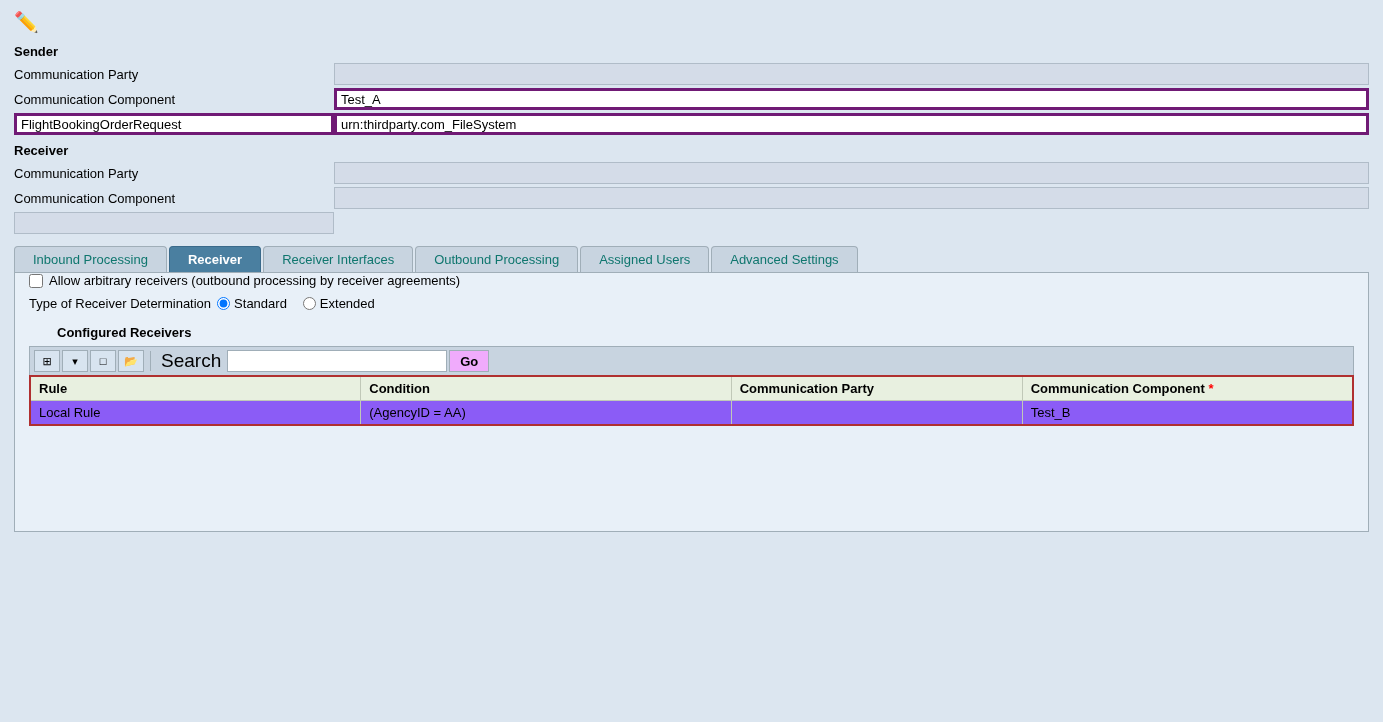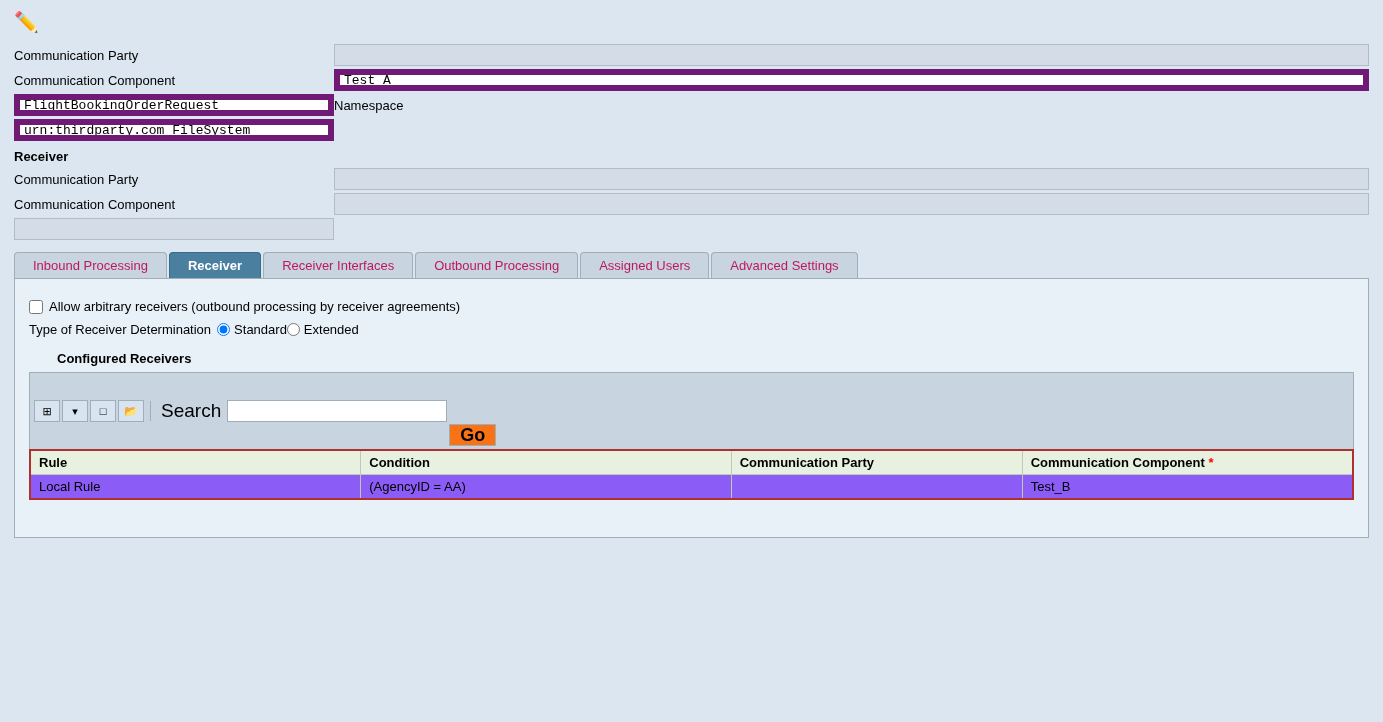--- a/index.html
+++ b/index.html
@@ -45,71 +45,71 @@
     .form-input {
       background: #d4dce8;
       border: 1px solid #b0bcc8;
       height: 22px;
       width: 100%;
       font-size: 13px;
       padding: 0 4px;
     }
     .form-input.has-value {
       background: #fff;
-      border: 6px solid #701a75;
-      font-family: Liberation Mono, monospace;
+      border: 3px solid #701a75;
     }
     .tabs-bar {
       display: flex;
       align-items: flex-end;
       gap: 0;
       margin-top: 12px;
       margin-bottom: 0;
       border-bottom: none;
     }
     .tab {
       padding: 5px 18px;
       background: #c8d4e0;
       border: 1px solid #a0aeb8;
       border-bottom: none;
       cursor: pointer;
       font-size: 13px;
-      color: #be185d;
+      color: #0f766e;
       margin-right: 2px;
       border-radius: 4px 4px 0 0;
     }
     .tab.active {
       background: #4a7fa0;
       color: #fff;
       font-weight: bold;
       border-color: #3a6a8a;
     }
     .tab-content {
       background: #e8f0f8;
       border: 1px solid #a0aeb8;
-      padding: 20px 14px;
+      padding: 0 14px;
       min-height: 260px;
     }
     .checkbox-row {
       display: flex;
       align-items: center;
       gap: 6px;
       margin-bottom: 8px;
       font-size: 13px;
     }
     .radio-row {
       display: flex;
       align-items: center;
       gap: 6px;
       font-size: 13px;
       margin-bottom: 14px;
     }
     .radio-group {
       display: flex;
       align-items: center;
+      gap: 16px;
     }
     .radio-option {
       display: flex;
       align-items: center;
       gap: 4px;
       cursor: pointer;
     }
     .configured-receivers-header {
       font-weight: bold;
       font-size: 13px;
@@ -151,26 +151,25 @@
       width: 220px;
       height: 22px;
       border: 1px solid #a0aeb8;
       background: #fff;
       font-size: 13px;
       padding: 0 4px;
     }
     .go-btn {
       height: 22px;
       padding: 0 10px;
-      background: #f97316;
-      border: 1px solid #a0aeb8;
-      cursor: pointer;
-      font-size: 18px;
-      font-weight: bold;
-      margin-top: 48px;
+      background: #f0abfc;
+      border: 1px solid #a0aeb8;
+      cursor: pointer;
+      font-size: 13px;
+      font-weight: bold;
     }
     .receivers-table {
       width: 100%;
       border-collapse: collapse;
       border: 2px solid #b03030;
     }
     .receivers-table th {
       background: #e8f0e0;
       border: 1px solid #c0c8b8;
       padding: 4px 8px;
@@ -201,30 +200,30 @@
 </head>
 <body>
 
 <div class="page-container">
 
   <div class="page-title">
     <span style="font-size:20px;">✏️</span>
   </div>
 
   <div>
+    <div class="section-header">Sender</div>
     <div class="form-grid">
       <div class="form-label">Communication Party</div>
       <input class="form-input" type="text" value="" style="">
 
       <div class="form-label">Communication Component</div>
       <input class="form-input has-value" type="text" value="Test_A" style="">
 
       <input class="form-input has-value" type="text" value="FlightBookingOrderRequest" style="">
 
-      <div class="form-label">Namespace</div>
       <input class="form-input has-value" type="text" value="urn:thirdparty.com_FileSystem" style="">
     </div>
   </div>
 
   <div>
     <div class="section-header">Receiver</div>
     <div class="form-grid">
       <div class="form-label">Communication Party</div>
       <input class="form-input" type="text" value="" style="">
 

